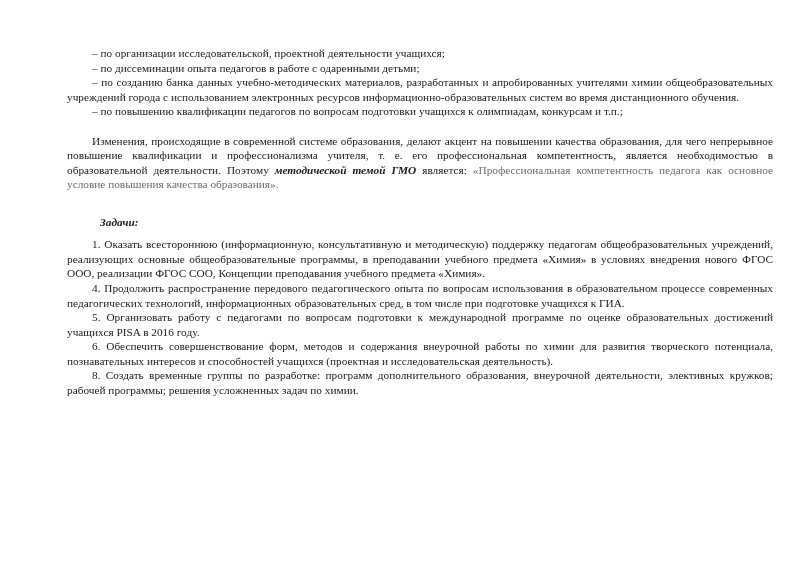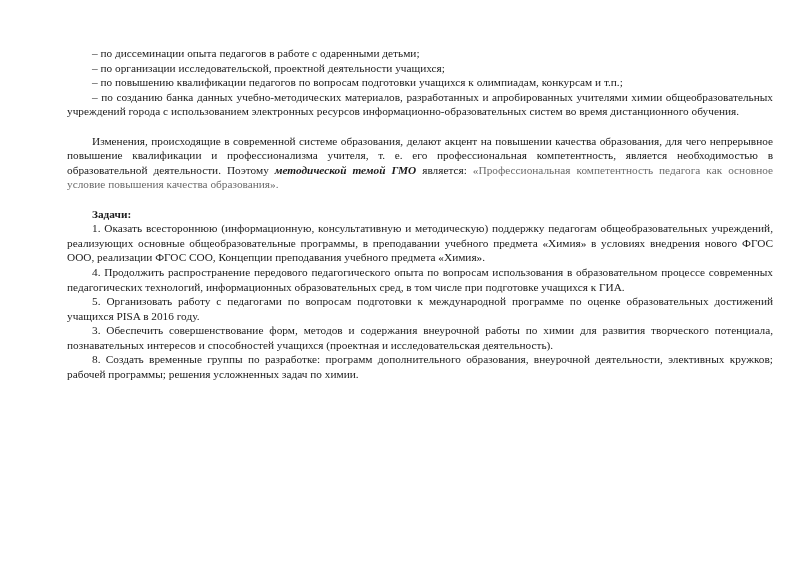--- a/index.html
+++ b/index.html
@@ -32,43 +32,44 @@
       height: 14.6px;
     }
     .bold {
       font-weight: bold;
       font-style: italic;
     }
     .gray {
       color: #6b6b6b;
     }
     .heading {
-      margin: 0;
+      margin: 8px;
       text-indent: 25px;
       font-weight: bold;
+      font-style: italic;
     }
   </style>
 </head>
 <body>
 
 <div class="page">
 
+  <p class="p">– по организации исследовательской, проектной деятельности учащихся;</p>
   <p class="p">– по диссеминации опыта педагогов в работе с одаренными детьми;</p>
-  <p class="p">– по организации исследовательской, проектной деятельности учащихся;</p>
+  <p class="p">– по созданию банка данных учебно-методических материалов, разработанных и апробированных учителями химии общеобразовательных учреждений города с использованием электронных ресурсов информационно-образовательных систем во время дистанционного обучения.</p>
   <p class="p">– по повышению квалификации педагогов по вопросам подготовки учащихся к олимпиадам, конкурсам и т.п.;</p>
-  <p class="p">– по созданию банка данных учебно-методических материалов, разработанных и апробированных учителями химии общеобразовательных учреждений города с использованием электронных ресурсов информационно-образовательных систем во время дистанционного обучения.</p>
 
   <div class="gap"></div>
 
   <p class="p"><span>Изменения, происходящие в современной системе образования, делают акцент на повышении качества образования, для чего непрерывное повышение квалификации и профессионализма учителя, т. е. его профессиональная компетентность, является необходимостью в образовательной деятельности. Поэтому </span><span class="bold">методической темой ГМО</span><span> является: </span><span class="gray">«Профессиональная компетентность педагога как основное условие повышения качества образования».</span></p>
 
   <div class="gap"></div>
 
 
   <p class="heading">Задачи:</p>
 
   <p class="p">1. Оказать всестороннюю (информационную, консультативную и методическую) поддержку педагогам общеобразовательных учреждений, реализующих основные общеобразовательные программы, в преподавании учебного предмета «Химия» в условиях внедрения нового ФГОС ООО, реализации ФГОС СОО, Концепции преподавания учебного предмета «Химия».</p>
   <p class="p">4. Продолжить распространение передового педагогического опыта по вопросам использования в образовательном процессе современных педагогических технологий, информационных образовательных сред, в том числе при подготовке учащихся к ГИА.</p>
   <p class="p">5. Организовать работу с педагогами по вопросам подготовки к международной программе по оценке образовательных достижений учащихся PISA в 2016 году.</p>
-  <p class="p">3. Обеспечить совершенствование форм, методов и содержания внеурочной работы по химии для развития творческого потенциала, познавательных интересов и способностей учащихся (проектная и исследовательская деятельность).</p>
+  <p class="p">6. Обеспечить совершенствование форм, методов и содержания внеурочной работы по химии для развития творческого потенциала, познавательных интересов и способностей учащихся (проектная и исследовательская деятельность).</p>
   <p class="p">8. Создать временные группы по разработке: программ дополнительного образования, внеурочной деятельности, элективных кружков; рабочей программы; решения усложненных задач по химии.</p>
 
 </div>
 
 </body></html>

